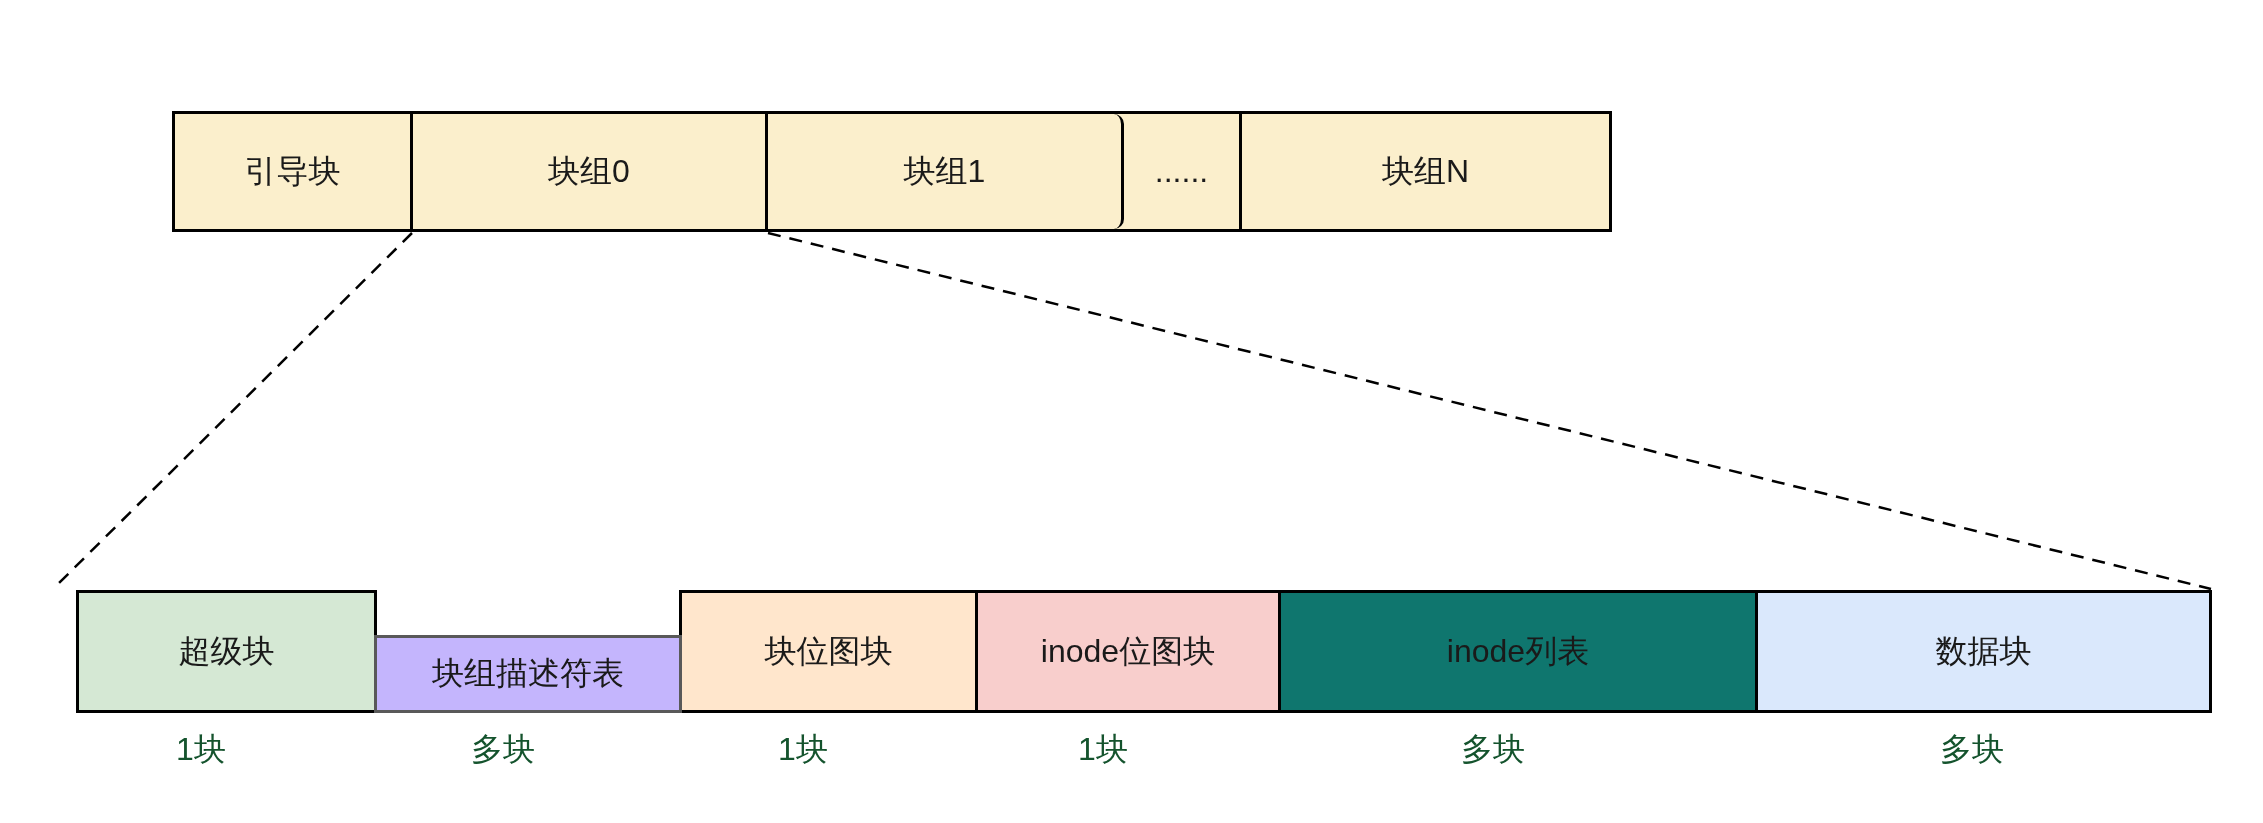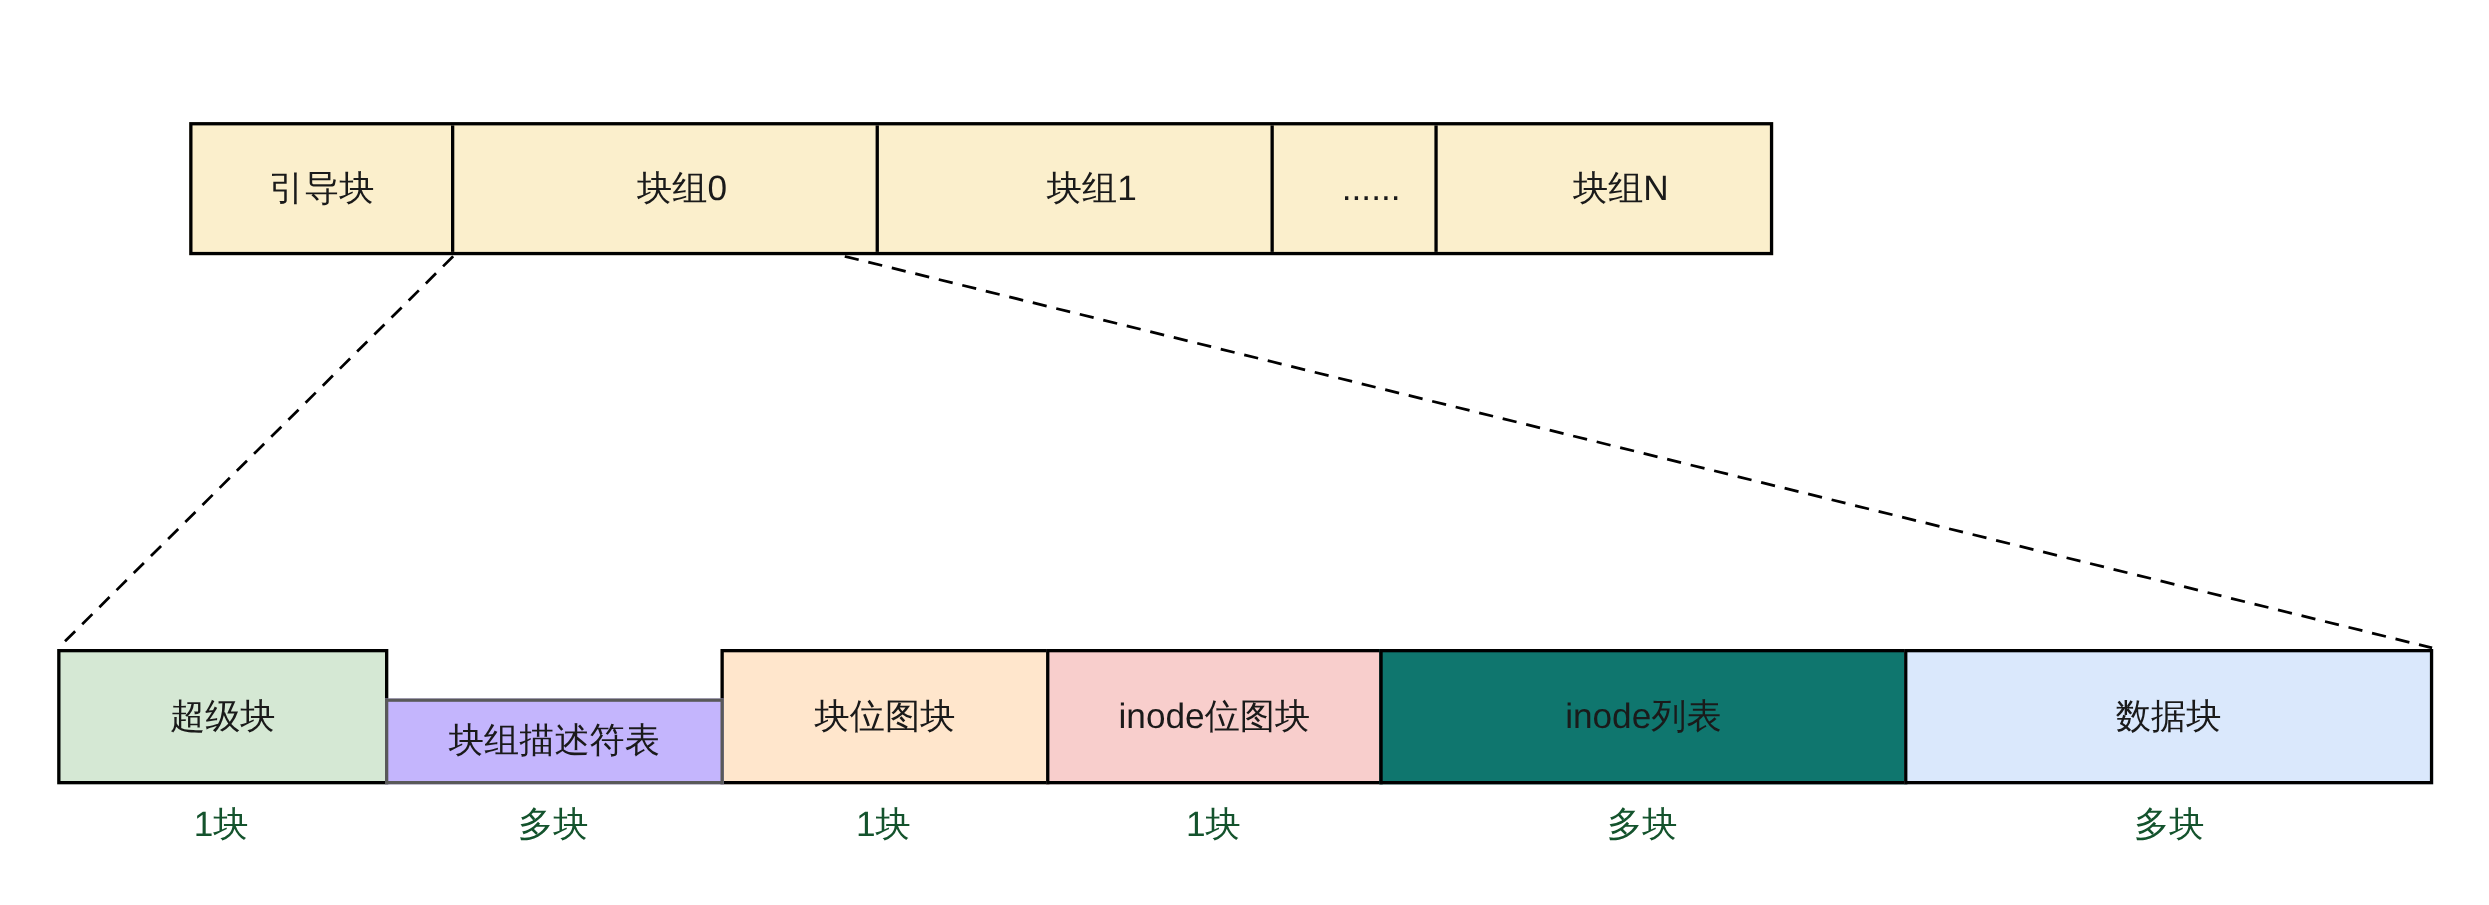--- a/index.html
+++ b/index.html
@@ -50,21 +50,21 @@
     border-right: 3px solid #000000;
     display: flex;
     align-items: center;
     justify-content: center;
     font-size: 32px;
     flex: 0 0 auto;
   }
   .disk-seg:last-child { border-right: none; flex: 1 1 auto; }
   .ds-0 { width: 238px; }
   .ds-1 { width: 355px; }
-  .ds-2 { width: 328px; }
+  .ds-2 { width: 356px; border-radius: 10px; }
   .ds-3 { width: 118px; }
   
   .bg-bar {
     position: absolute;
     left: 52px;
     top: 590px;
     width: 2160px;
     height: 123px;
     display: flex;
     align-items: stretch;
@@ -72,21 +72,21 @@
   .bg-seg {
     box-sizing: border-box;
     border: 3px solid #000000;
     display: flex;
     align-items: center;
     justify-content: center;
     font-size: 32px;
     flex: 0 0 auto;
   }
   .bg-seg + .bg-seg { margin-left: -3px; }
-  .bs-0 { width: 301px; }
+  .bs-0 { width: 301px; margin-left: 24px; }
   .bs-1 { width: 308px; z-index: 1; }
   .bs-2 { width: 299px; }
   .bs-3 { width: 306px; }
   .bs-4 { width: 480px; }
   .bs-5 { flex: 1 1 auto; }
   
   .count-label {
     position: absolute;
     top: 728px;
     transform: translateX(-50%);
@@ -105,21 +105,21 @@
 <body>
 
 <div class="canvas">
 
   <svg class="connectors" viewBox="0 0 2263 823">
     <line x1="412" y1="233" x2="53" y2="589" stroke="#000000" stroke-width="2.5" stroke-dasharray="13 9"></line>
     <line x1="768" y1="233" x2="2211" y2="589" stroke="#000000" stroke-width="2.5" stroke-dasharray="13 9"></line>
   </svg>
 
 
-  <div class="disk-bar" style="background: rgb(251, 239, 204); border-color: rgb(0, 0, 0); gap: 31px;">
+  <div class="disk-bar" style="background: rgb(251, 239, 204); border-color: rgb(0, 0, 0);">
     <div class="disk-seg ds-0">引导块</div>
     <div class="disk-seg ds-1">块组0</div>
     <div class="disk-seg ds-2">块组1</div>
     <div class="disk-seg ds-3">......</div>
     <div class="disk-seg ds-4">块组N</div>
   </div>
 
   <div class="bg-bar">
     <div class="bg-seg bs-0" style="background: rgb(213, 232, 212); border-color: rgb(0, 0, 0);">超级块</div>
     <div class="bg-seg bs-1" style="background: #c4b5fd; border-color: rgb(89, 89, 89); margin-top: 45px;">块组描述符表</div>

